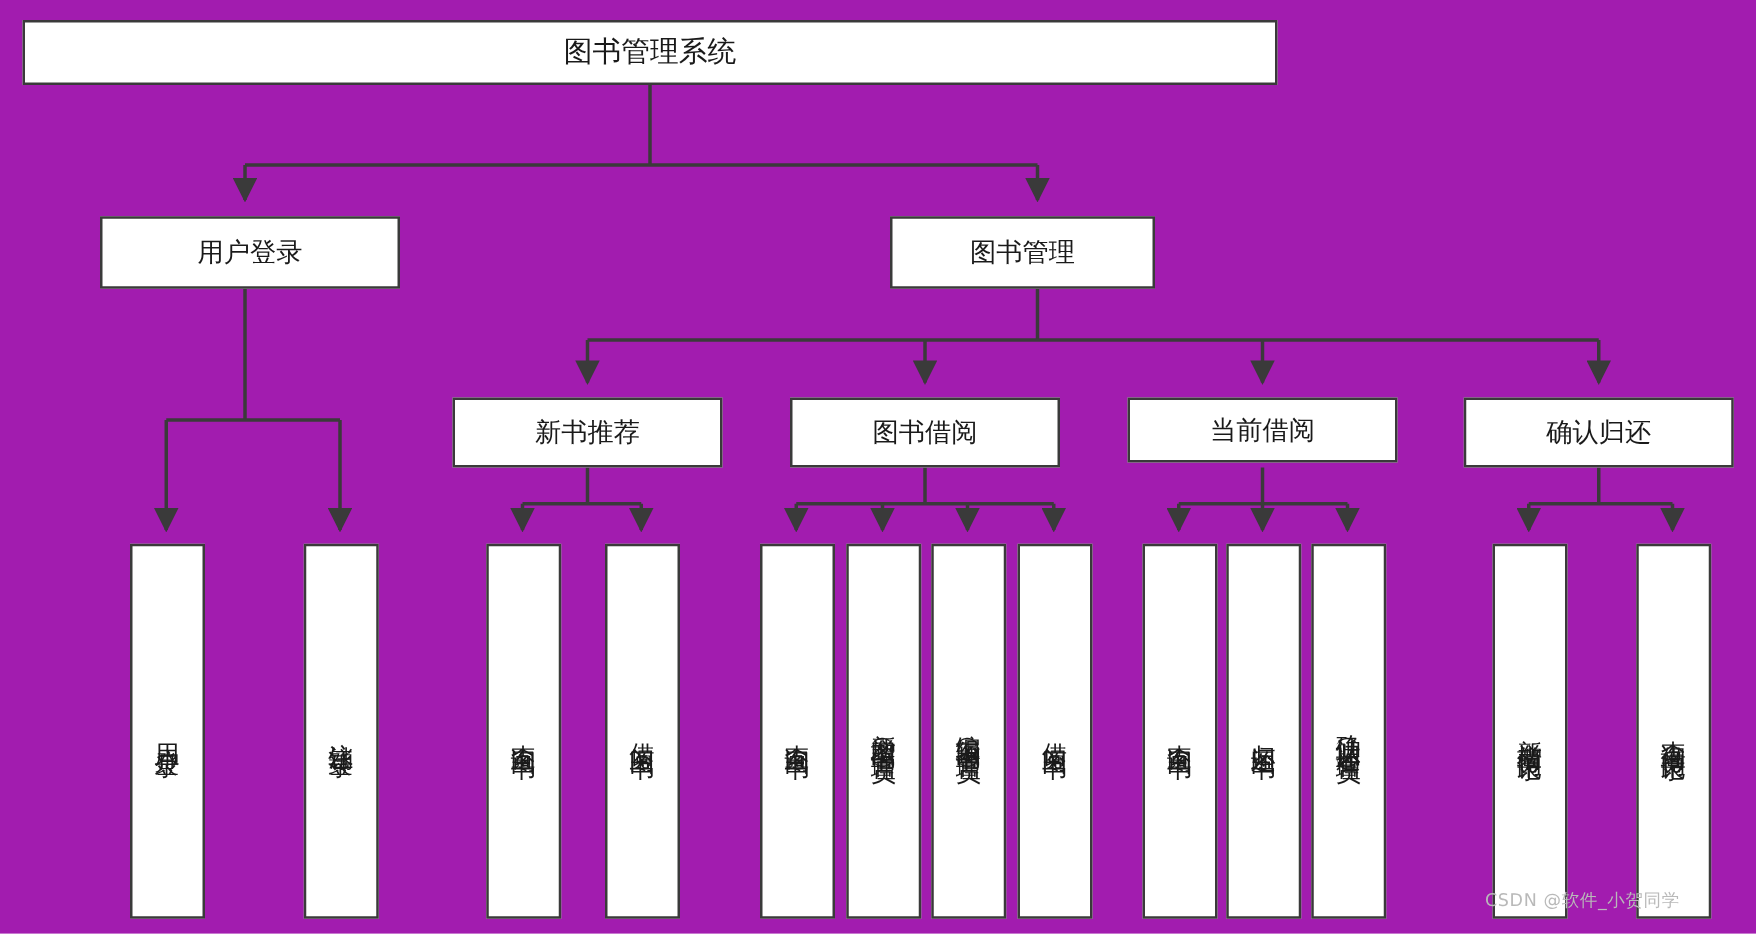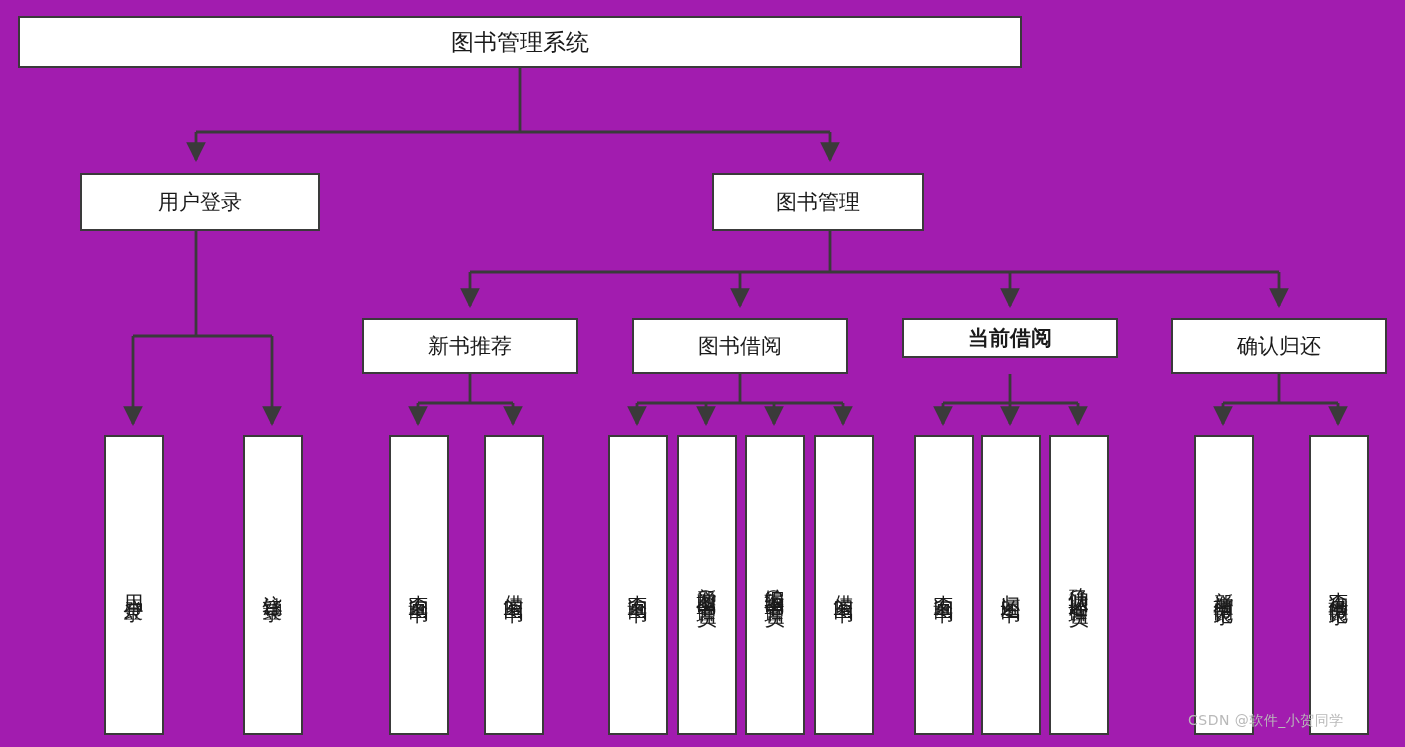--- a/index.html
+++ b/index.html
@@ -136,21 +136,21 @@
   <div class="node level2" style="left:712px; top:173px; width:212px; height:58px;">
     <span>图书管理</span>
   </div>
 
   <div class="node level3" style="left:362px; top:318px; width:216px; height:56px;">
     <span>新书推荐</span>
   </div>
   <div class="node level3" style="left:632px; top:318px; width:216px; height:56px;">
     <span>图书借阅</span>
   </div>
-  <div class="node level3" style="left:902px; top:318px; width:216px; height:40px;font-weight:bold;">
+  <div class="node level3" style="left:902px; top:318px; width:216px; height:52px;">
     <span>当前借阅</span>
   </div>
   <div class="node level3" style="left:1171px; top:318px; width:216px; height:56px;">
     <span>确认归还</span>
   </div>
 
   <div class="node leaf" style="left:104px; top:435px; width:60px; height:300px;">
     <span class="vtext">用户登录</span>
   </div>
   <div class="node leaf" style="left:243px; top:435px; width:60px; height:300px;">

